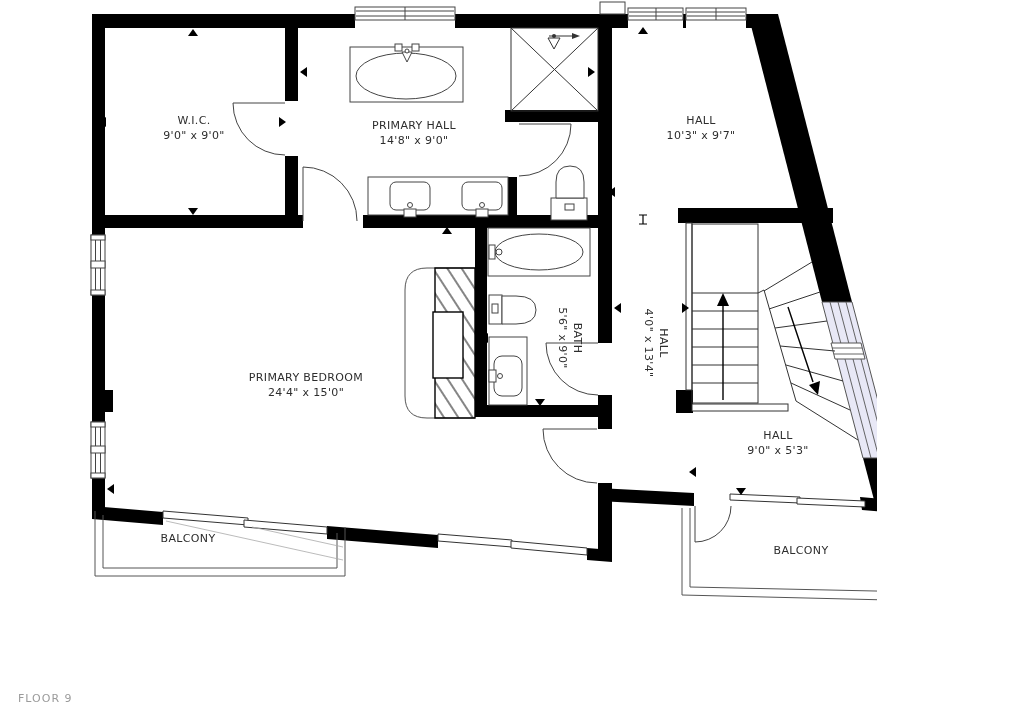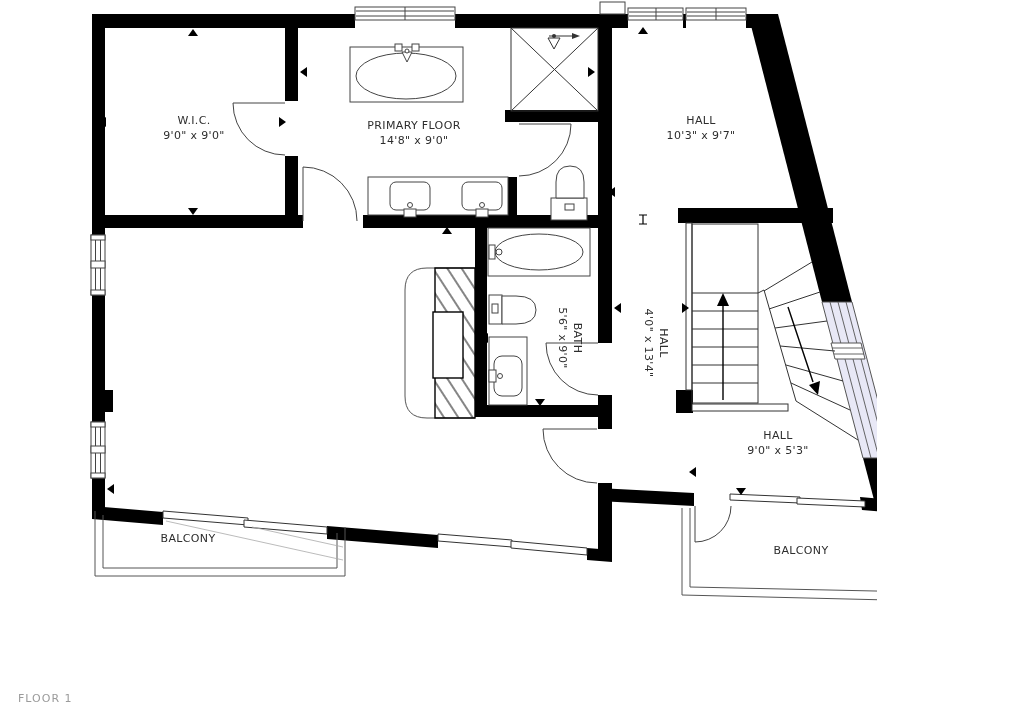--- a/index.html
+++ b/index.html
@@ -256,41 +256,45 @@
     <polygon points="736,488 746,488 741,495"></polygon>
     <path d="M639,215 H647 M639,224 H647 M643,215 V224" stroke="#000" stroke-width="1.2" fill="none"></path>
   </g>
 </svg>
 
 <div class="room-label" style="left:194px;top:129px">
   <div>W.I.C.</div>
   <div>9'0" x 9'0"</div>
 </div>
 <div class="room-label" style="left:414px;top:134px">
-  <div>PRIMARY FLOOR</div>
+  <div>PRIMARY HALL</div>
   <div>14'8" x 9'0"</div>
 </div>
 <div class="room-label" style="left:701px;top:129px">
   <div>HALL</div>
   <div>10'3" x 9'7"</div>
 </div>
+<div class="room-label" style="left:306px;top:386px">
+  <div>PRIMARY BEDROOM</div>
+  <div>24'4" x 15'0"</div>
+</div>
 <div class="room-label rot" style="left:569px;top:338px">
   <div>BATH</div>
   <div>5'6" x 9'0"</div>
 </div>
 <div class="room-label rot" style="left:655px;top:343px">
   <div>HALL</div>
   <div>4'0" x 13'4"</div>
 </div>
 <div class="room-label" style="left:778px;top:444px">
   <div>HALL</div>
   <div>9'0" x 5'3"</div>
 </div>
 <div class="room-label" style="left:188px;top:539px">
   <div>BALCONY</div>
 </div>
 <div class="room-label" style="left:801px;top:551px">
   <div>BALCONY</div>
 </div>
 
-<div class="floor-tag">FLOOR 1</div>
+<div class="floor-tag">FLOOR 9</div>
 
 </div>
 
 </body></html>

